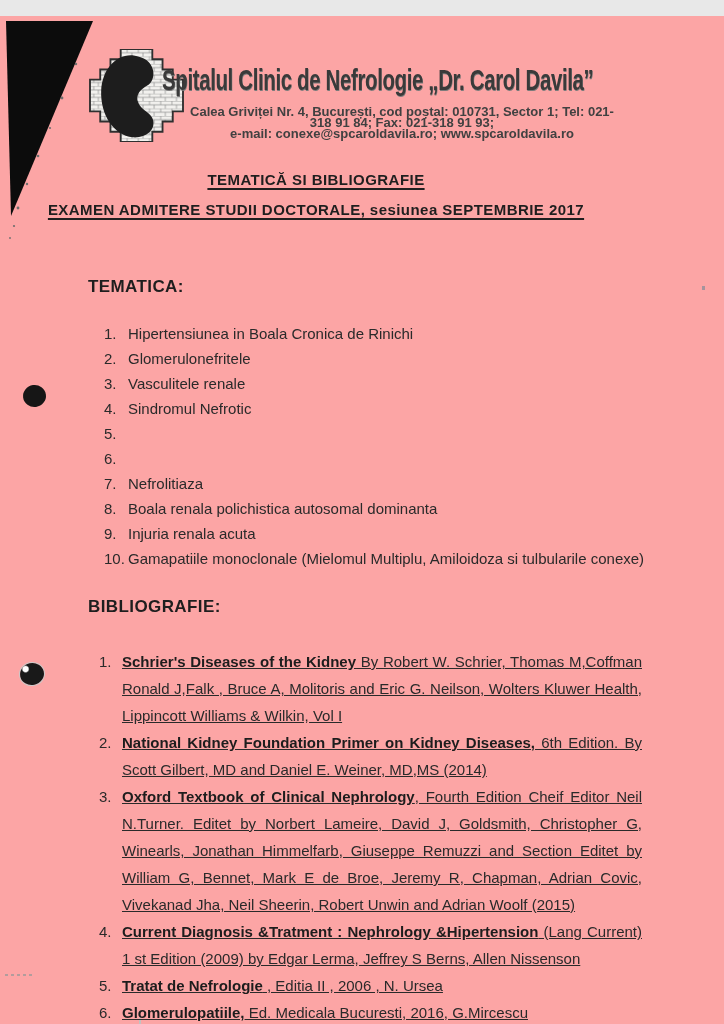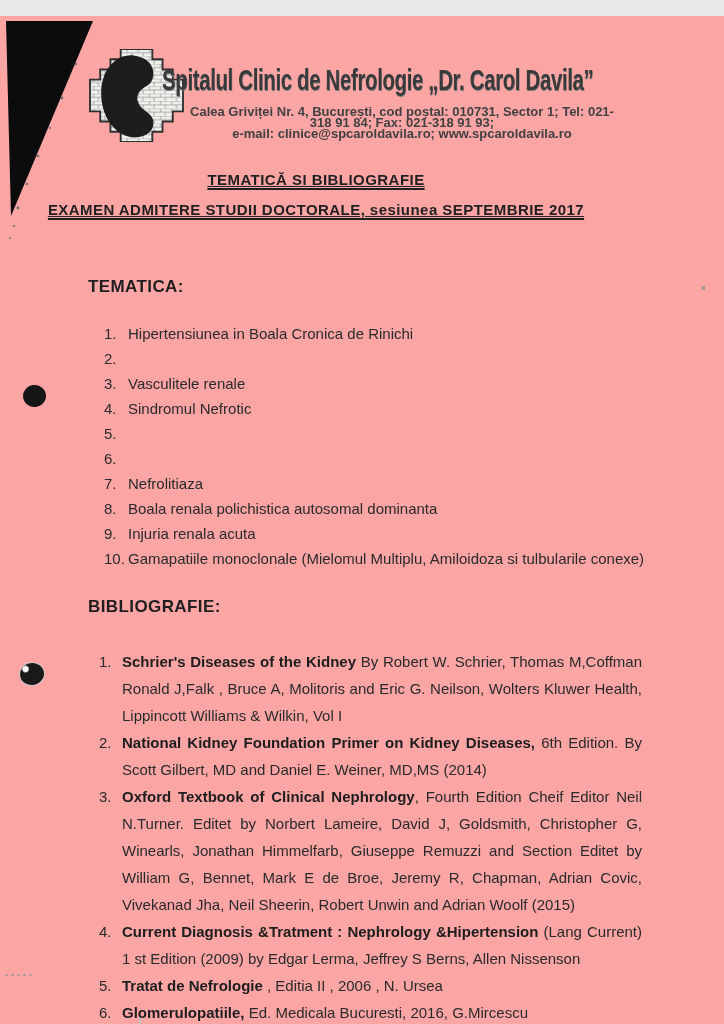--- a/index.html
+++ b/index.html
@@ -26,42 +26,42 @@
     position:absolute;left:162px;top:47px;white-space:nowrap;
     font-size:30px;font-weight:bold;letter-spacing:-0.5px;color:#3a3a3a;
     transform:scaleX(0.68);transform-origin:left top;
     text-shadow:0.6px 0.6px 0 #7b7b7b;
   }
   .address-block{
     position:absolute;left:186px;top:90px;width:432px;text-align:center;
     font-size:13px;font-weight:bold;color:#414141;line-height:11px;
   }
   
-  .doc-titles{position:absolute;left:0;top:149px;width:632px;text-align:center;text-decoration:underline;}
+  .doc-titles{position:absolute;left:0;top:149px;width:632px;text-align:center;}
   .doc-title{
     font-size:15px;font-weight:bold;color:#1f1f1f;letter-spacing:0.45px;
     line-height:30px;text-decoration:underline;
     text-underline-offset:3px;text-decoration-thickness:1.5px;
   }
   
   .section-heading{
     position:absolute;left:88px;font-size:17px;font-weight:bold;
     color:#1e1e1e;letter-spacing:0.4px;
   }
   .tematica-heading{top:261px;}
   .biblio-heading{top:581px;}
   
   ol{list-style:none;margin:0;padding:0;}
   .tematica-list{position:absolute;left:104px;top:305px;width:545px;}
   .tematica-list li{display:flex;line-height:25px;font-size:15px;color:#2a2a2a;}
   .tematica-list .num{flex:none;width:24px;}
   .biblio-list{position:absolute;left:99px;top:632px;width:543px;}
   .biblio-list li{display:flex;font-size:15px;color:#2a2a2a;}
   .biblio-list .num{flex:none;width:23px;line-height:27px;}
-  .biblio-list p{margin:0;text-align:justify;line-height:27px;flex:1;}
+  .biblio-list p{margin:0;text-align:justify;line-height:27px;flex:1;text-decoration:underline;}
   .book-title{font-weight:bold;color:#1d1d1d;}
 </style>
 </head>
 <body>
 
 <div class="page">
 
   <svg class="corner-artifact" width="120" height="240" viewBox="0 0 120 240">
     <polygon points="6,5 93,5 11,200" fill="#0c0c0c"></polygon>
     <g fill="#6e6e6e">
@@ -89,37 +89,38 @@
           <rect width="12" height="8" fill="#f2f1ee"></rect>
           <path d="M0 0 H12 M0 4 H12 M4 0 V4 M9 4 V8" fill="none" stroke="#8f8f8f" stroke-width="0.8"></path>
         </pattern>
       </defs>
       <path d="M33,0 H67 V11 H78 V22 H89 V33 H100 V67 H89 V78 H78 V89 H67 V100 H33 V89 H22 V78 H11 V67 H0 V33 H11 V22 H22 V11 H33 Z" fill="url(#bricks)" stroke="#2f2f2f" stroke-width="2"></path>
       <path d="M47,7 C28,5 13,22 12,45 C11,70 25,93 46,95 C60,96 70,88 68,77 C66,68 56,67 52,58 C48,49 55,43 62,39 C70,34 71,20 61,12 C57,9 52,8 47,7 Z" fill="#1d1d1d"></path>
     </svg>
     <div class="hospital-name">Spitalul Clinic de Nefrologie „Dr. Carol Davila”</div>
     <div class="address-block">
       <div>Calea Griviței Nr. 4, București, cod poștal: 010731, Sector 1; Tel: 021-318 91 84; Fax: 021-318 91 93;</div>
-      <div>e-mail: clinice@spcaroldavila.ro; www.spcaroldavila.ro</div>
+      <div>e-mail: conexe@spcaroldavila.ro; www.spcaroldavila.ro</div>
     </div>
   </header>
 
   <div class="doc-titles">
     <div class="doc-title">TEMATICĂ SI BIBLIOGRAFIE</div>
     <div class="doc-title">EXAMEN ADMITERE STUDII DOCTORALE, sesiunea SEPTEMBRIE 2017</div>
   </div>
 
   <div class="section-heading tematica-heading">TEMATICA:</div>
   <ol class="tematica-list">
     <li>
         <span class="num">1.</span>
         <span>Hipertensiunea in Boala Cronica de Rinichi</span>
       </li>
     <li>
         <span class="num">2.</span>
+        <span>Glomerulonefritele</span>
       </li>
     <li>
         <span class="num">3.</span>
         <span>Vasculitele renale</span>
       </li>
     <li>
         <span class="num">4.</span>
         <span>Sindromul Nefrotic</span>
       </li>
     <li>

